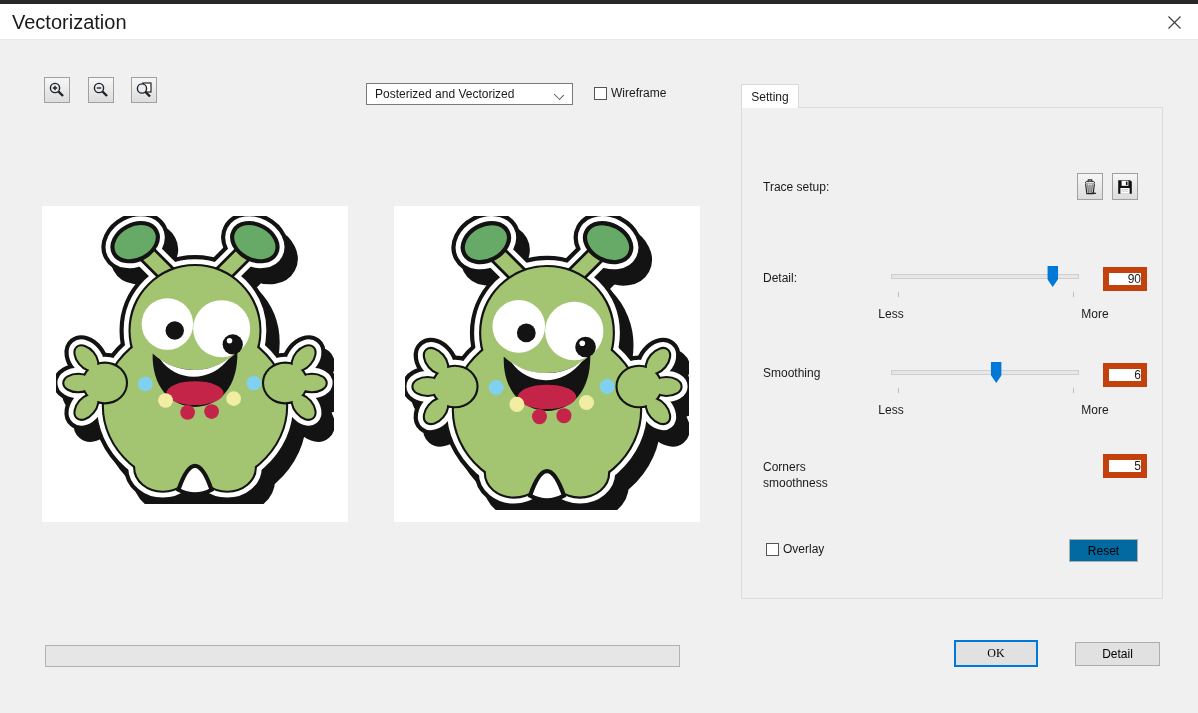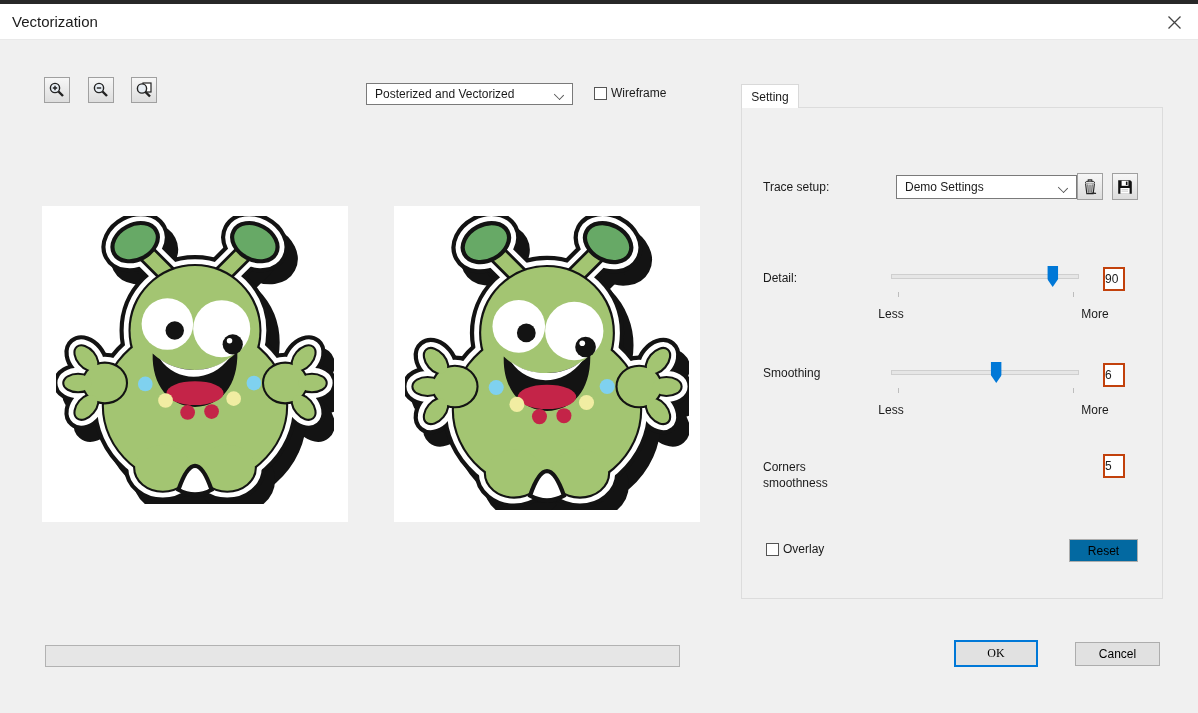--- a/index.html
+++ b/index.html
@@ -1,21 +1,21 @@
 <!DOCTYPE html>
 <html style="--c-accent: #0078d7; --c-monster_body: #a3c572; --c-monster_tip: #67a966; --c-monster_red: #c42448; --c-monster_blue: #7fd1ef; --c-monster_yellow: #f1eda2; --c-monster_ink: #131313;"><head>
 <meta charset="utf-8">
 <style>
   * { margin:0; padding:0; box-sizing:border-box; }
   html,body { width:1198px; height:713px; }
   body { font-family:"Liberation Sans", sans-serif; font-size:12px; color:#1a1a1a; background:#f0f0f0; position:relative; overflow:hidden; }
 
   #top-strip { position:absolute; left:0; top:0; width:1198px; height:4px; background:#282828; }
   #titlebar { position:absolute; left:0; top:4px; width:1198px; height:36px; background:#ffffff; border-bottom:1px solid #e9e9e9; }
-  #title { position:absolute; left:12px; top:0; height:36px; line-height:36px; font-size:15px; color:#1a1a1a; }
+  #title { position:absolute; left:12px; top:0; height:36px; line-height:36px; font-size:20px; color:#1a1a1a; }
   #close-btn { position:absolute; right:8px; top:2px; width:32px; height:32px; display:flex; align-items:center; justify-content:center; cursor:pointer; background:transparent; border:none; }
 
   .panel-bg { position:absolute; left:0; top:40px; width:1198px; height:673px; background:#f0f0f0; }
 
   .tool-btn { position:absolute; width:26px; height:26px; border:1px solid #a0a0a0; background:linear-gradient(#f7f7f7,#dddddd); display:flex; align-items:center; justify-content:center; }
   #zoom-in-btn { left:44px; top:77px; }
   #zoom-out-btn { left:88px; top:77px; }
   #zoom-fit-btn { left:131px; top:77px; }
 
   .select { background:#fff; border:1px solid #7a7a7a; display:flex; align-items:center; padding:0 8px; position:absolute; cursor:default;margin-left:11px; }
@@ -35,21 +35,21 @@
   .mini-btn { position:absolute; width:26px; height:27px; border:1px solid #a0a0a0; background:linear-gradient(#f7f7f7,#dcdcdc); display:flex; align-items:center; justify-content:center; }
 
   .slider-row { position:absolute; left:149px; width:188px; height:40px; }
   .slider-track { position:absolute; left:0; top:6px; width:188px; height:5px; background:#e6e6e6; border:1px solid #cfcfcf; cursor:pointer; }
   .slider-thumb { position:absolute; top:-2px; width:11px; height:21px; background:var(--c-accent,#0078d7); transform:translateX(-50%); clip-path:polygon(0 0,100% 0,100% 62%,50% 100%,0 62%); cursor:grab; }
   .tick { position:absolute; top:24px; width:1px; height:5px; background:#bdbdbd; }
   .tick.l { left:7px; } .tick.r { right:5px; }
   .minmax { position:absolute; top:39px; white-space:nowrap; }
   .minmax.min { left:0; transform:translateX(-50%); }
   .minmax.max { left:calc(100% + 16px); transform:translateX(-50%); }
-  .value-box { position:absolute; left:361px; width:22px; height:24px; background:#fff; border:2px solid #c2410c; display:flex; align-items:center; justify-content:flex-start; }
+  .value-box { position:absolute; left:361px; width:44px; height:24px; background:#fff; border:6px solid #c2410c; display:flex; align-items:center; justify-content:flex-end; }
 
   #overlay-wrap { position:absolute; left:24px; top:434px; display:flex; align-items:center; gap:4px; }
   #reset-btn { position:absolute; left:327px; top:431px; width:69px; height:23px; background:#0369a1; border:1px solid #adadad; font-size:12px; font-family:"Liberation Sans",sans-serif; cursor:pointer; }
 
   .preview { position:absolute; top:206px; width:306px; height:316px; background:#ffffff; }
   #preview-left { left:42px; }
   #preview-right { left:394px; }
   .preview svg { position:absolute; }
 
   #progress-bar { position:absolute; left:45px; top:645px; width:635px; height:22px; background:#e6e6e6; border:1px solid #b2b2b2; }
@@ -241,24 +241,20 @@
   </svg>
 </div>
 
 <div id="settings-tab">
   <span>Setting</span>
 </div>
 
 <div id="settings-panel">
 
   <span class="p-label" style="left:21px; top:72px;">Trace setup:</span>
-  <div class="select" id="trace-select">
-    <span>Demo Settings</span>
-    <span class="chev"></span>
-  </div>
   <button class="mini-btn" style="left:335px; top:65px;">
     <svg width="16" height="16" viewBox="0 0 16 16">
       <rect x="6.2" y="0.8" width="3.6" height="1.6" fill="none" stroke="#222" stroke-width="1"></rect>
       <ellipse cx="8" cy="3.6" rx="4.8" ry="1.5" fill="#ddd" stroke="#222" stroke-width="1"></ellipse>
       <path d="M3.6 4.6 L4.8 14.6 L11.2 14.6 L12.4 4.6" fill="#eee" stroke="#222" stroke-width="1.1"></path>
       <path d="M5.8 5.4 L6.3 13.8 M8 5.6 V13.9 M10.2 5.4 L9.7 13.8" stroke="#222" stroke-width="0.8" fill="none"></path>
       <path d="M10.5 13.5 Q13 14.8 13.8 14" stroke="#222" stroke-width="1.4" fill="none"></path>
     </svg>
   </button>
   <button class="mini-btn" style="left:370px; top:65px;">
@@ -306,13 +302,13 @@
     <span class="checkbox"></span>
     <span>Overlay</span>
   </div>
   <button id="reset-btn">Reset</button>
 </div>
 
 <div id="progress-bar">
   <div id="progress-fill" style="width: 0%;"></div>
 </div>
 <button id="ok-btn">OK</button>
-<button id="cancel-btn">Cancel</button>
+<button id="cancel-btn">Detail</button>
 
 </body></html>

